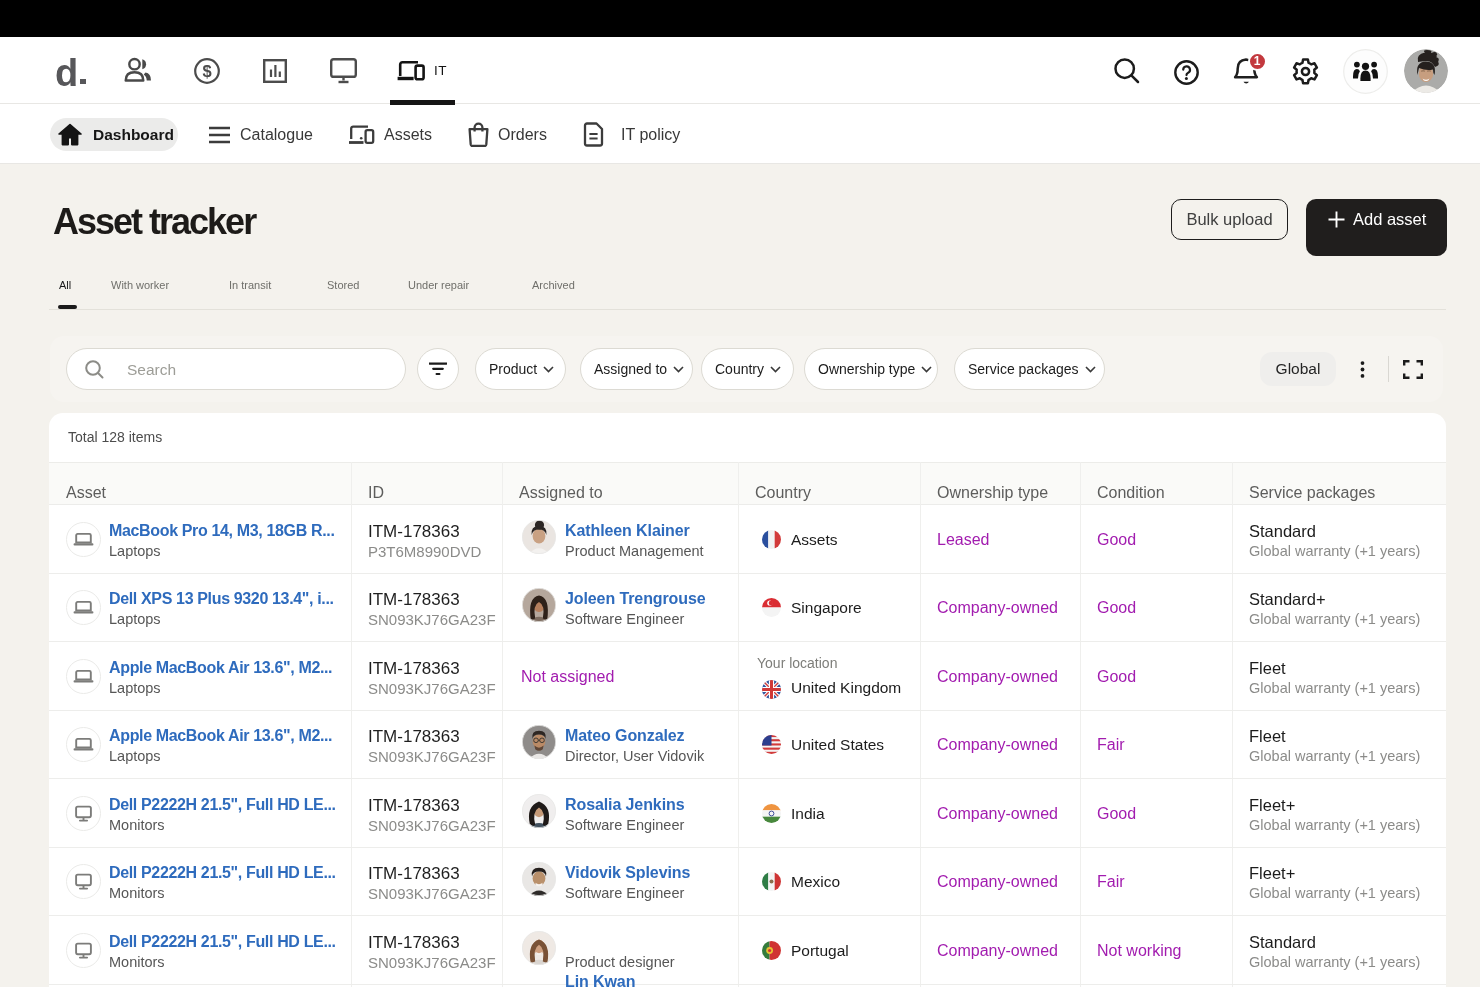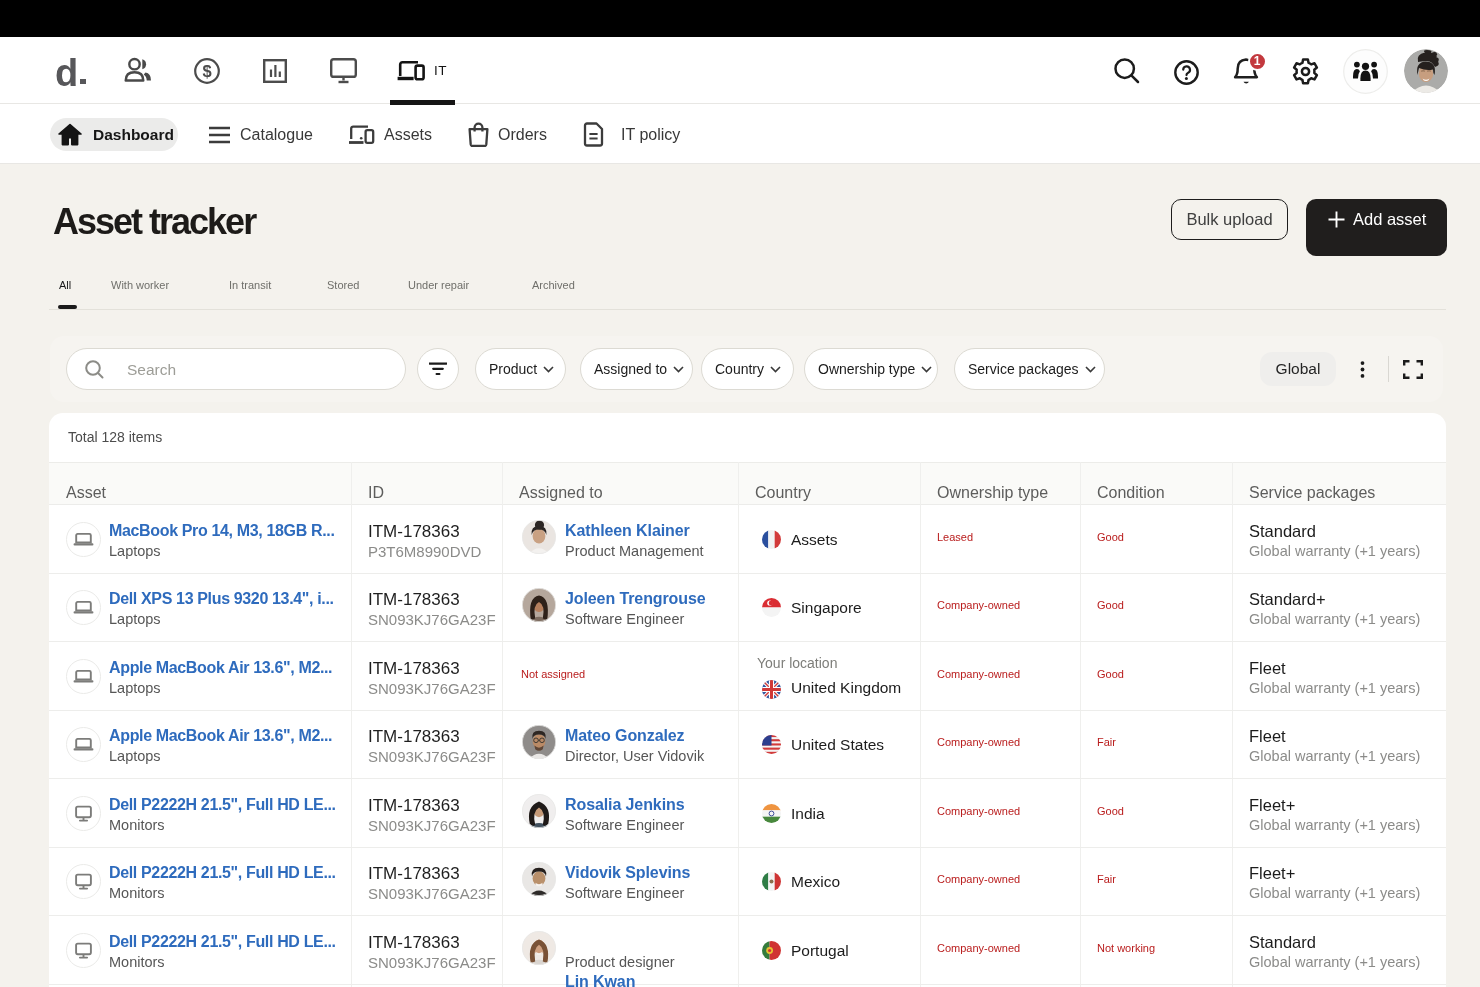--- a/index.html
+++ b/index.html
@@ -48,21 +48,21 @@
   .th { position:absolute; top:484px; font-size:16px; color:#5d5d5c; }
   .colsep { position:absolute; top:462px; width:1px; height:525px; background:#efefed; }
   .rowline { position:absolute; left:49px; width:1397px; height:1px; background:#ededeb; }
   .aname { position:absolute; font-size:16px; font-weight:700; color:#2e6bbd; white-space:nowrap; letter-spacing:-0.35px; }
   .asub { position:absolute; font-size:14.5px; color:#565656; }
   .idmain { position:absolute; font-size:17px; color:#1f1f1f; }
   .idsub { position:absolute; font-size:15px; color:#8b8b89; }
   .pname { position:absolute; font-size:16px; font-weight:700; color:#2e6bbd; white-space:nowrap; letter-spacing:-0.1px; }
   .psub { position:absolute; font-size:14.5px; color:#565656; }
   .cname { position:absolute; font-size:15.5px; color:#1c1c1c; }
-  .plain { position:absolute; font-size:11px; color:#b91c1c; }
+  .plain { position:absolute; font-size:16px; color:#a21caf; }
   .svc1 { position:absolute; font-size:16.5px; color:#1c1c1c; font-weight:500; }
   .svc2 { position:absolute; font-size:14.5px; color:#8b8b89; }
 </style>
 </head>
 <body>
 <div id="topbar" class="abs"></div>
 
 <div id="header" class="abs"></div>
 <div id="navbar" class="abs"></div>
 <div id="navpill" class="abs"></div>

